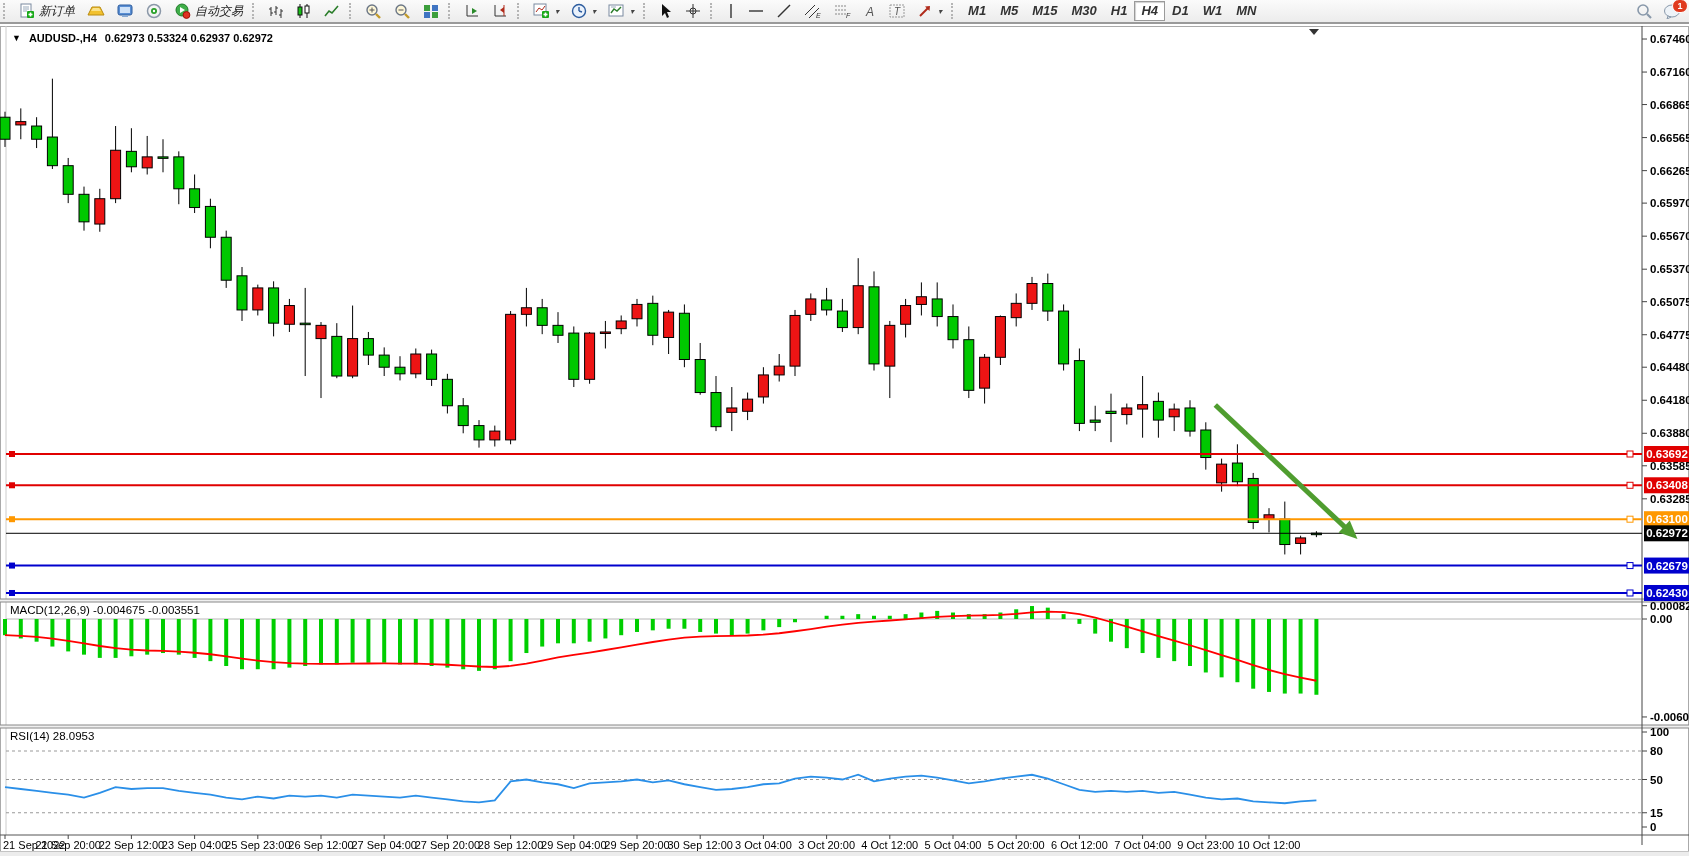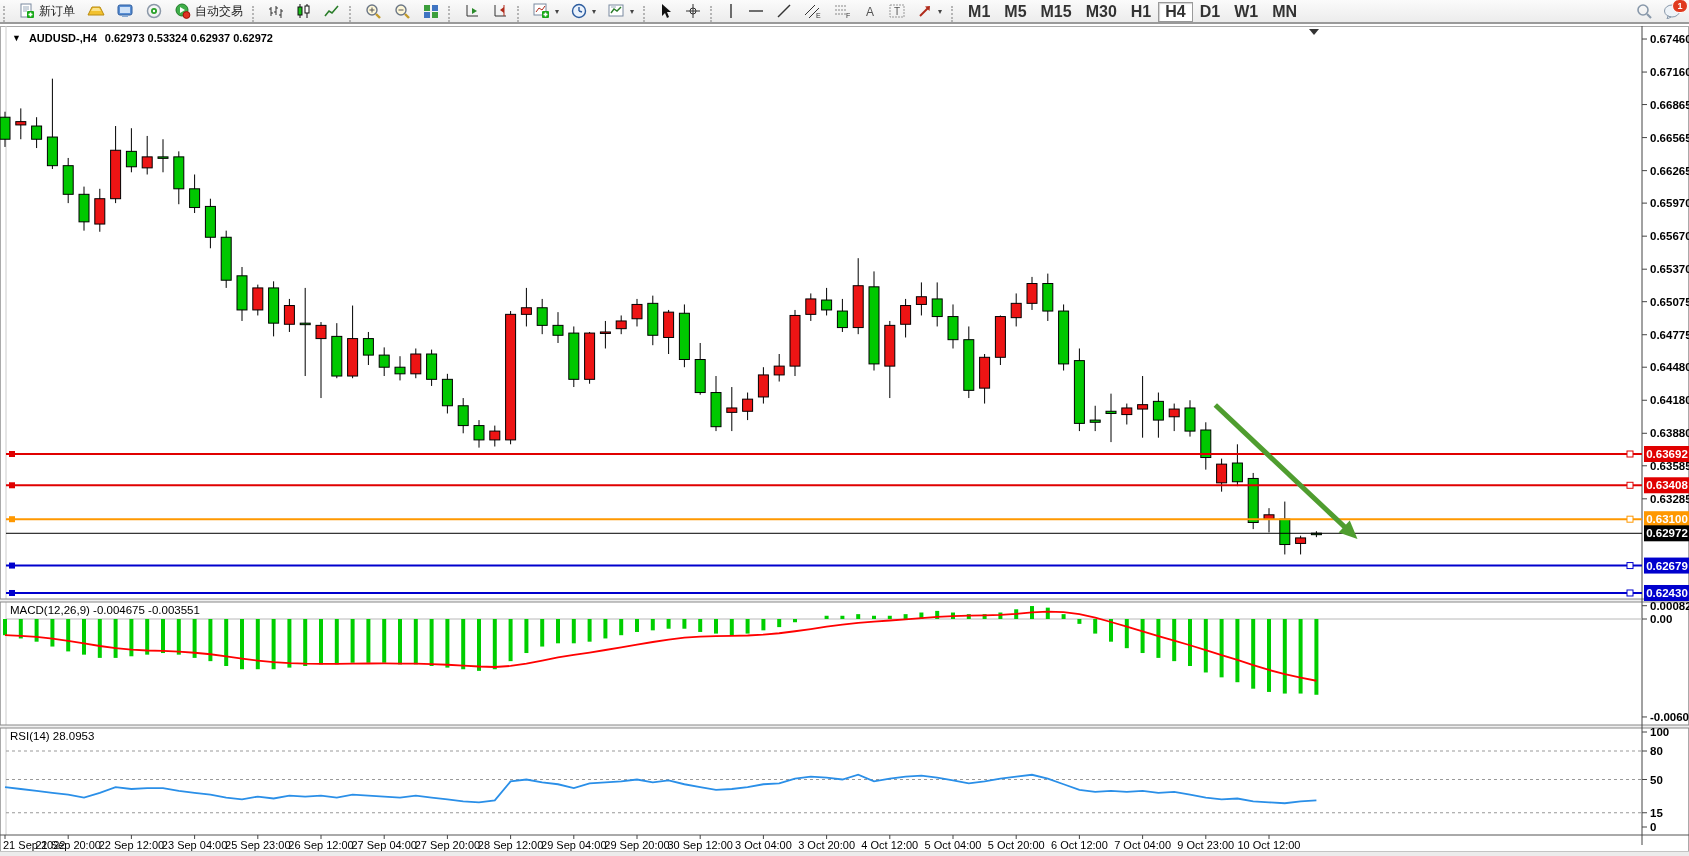--- a/index.html
+++ b/index.html
@@ -1,22 +1,22 @@
 <!DOCTYPE html>
 <html><head>
 <meta charset="utf-8">
 <style>
   html,body{margin:0;padding:0;background:#fff;}
   body{width:1689px;height:856px;position:relative;font-family:"Liberation Sans",sans-serif;overflow:hidden;}
   
   .toolbar{position:absolute;left:0;top:0;width:1689px;height:22px;background:linear-gradient(#fbfbfb,#ececec);border-bottom:1px solid #c8c8c8;display:flex;align-items:center;font-size:12px;color:#222;}
-  .tgrp{display:flex;align-items:flex-end;height:22px;}
+  .tgrp{display:flex;align-items:center;height:22px;font-style:italic;}
   .handle{width:5px;height:16px;margin:0 3px;border-left:2px dotted #b5b5b5;}
   .tbtn{display:flex;align-items:center;gap:4px;padding:0 5px;height:20px;border:1px solid transparent;border-radius:2px;}
-  .tflabel{font-size:16px;color:#333;font-weight:bold;padding:0 6px;height:18px;line-height:18px;border:1px solid transparent;}
+  .tflabel{font-size:13px;color:#333;font-weight:bold;padding:0 6px;height:18px;line-height:18px;border:1px solid transparent;}
   .tflabel.active{background:#fff;border:1px solid #9a9a9a;box-shadow:inset 1px 1px 1px #d0d0d0;}
   .ic{display:inline-block;position:relative;}
   svg.tico{display:block;}
   .chev{font-size:8px;color:#444;margin-left:1px;}
   .right-icons{position:absolute;right:8px;top:0;height:22px;display:flex;align-items:center;gap:10px;}
   .badge{position:absolute;top:-4px;right:-7px;background:#e03a1e;color:#fff;border-radius:8px;font-size:9px;font-weight:bold;min-width:12px;height:12px;line-height:12px;text-align:center;padding:0 1px;border:1px solid #fff;}
   
   .chartwin{position:absolute;left:0;top:22px;width:1689px;height:834px;background:#fff;border-top:2px solid #9a9a9a;}
   .chart-title{position:absolute;left:12px;top:8px;font-size:11px;font-weight:bold;color:#000;display:flex;gap:8px;align-items:center;z-index:5;}
   .chart-title .tri{font-size:9px;}

